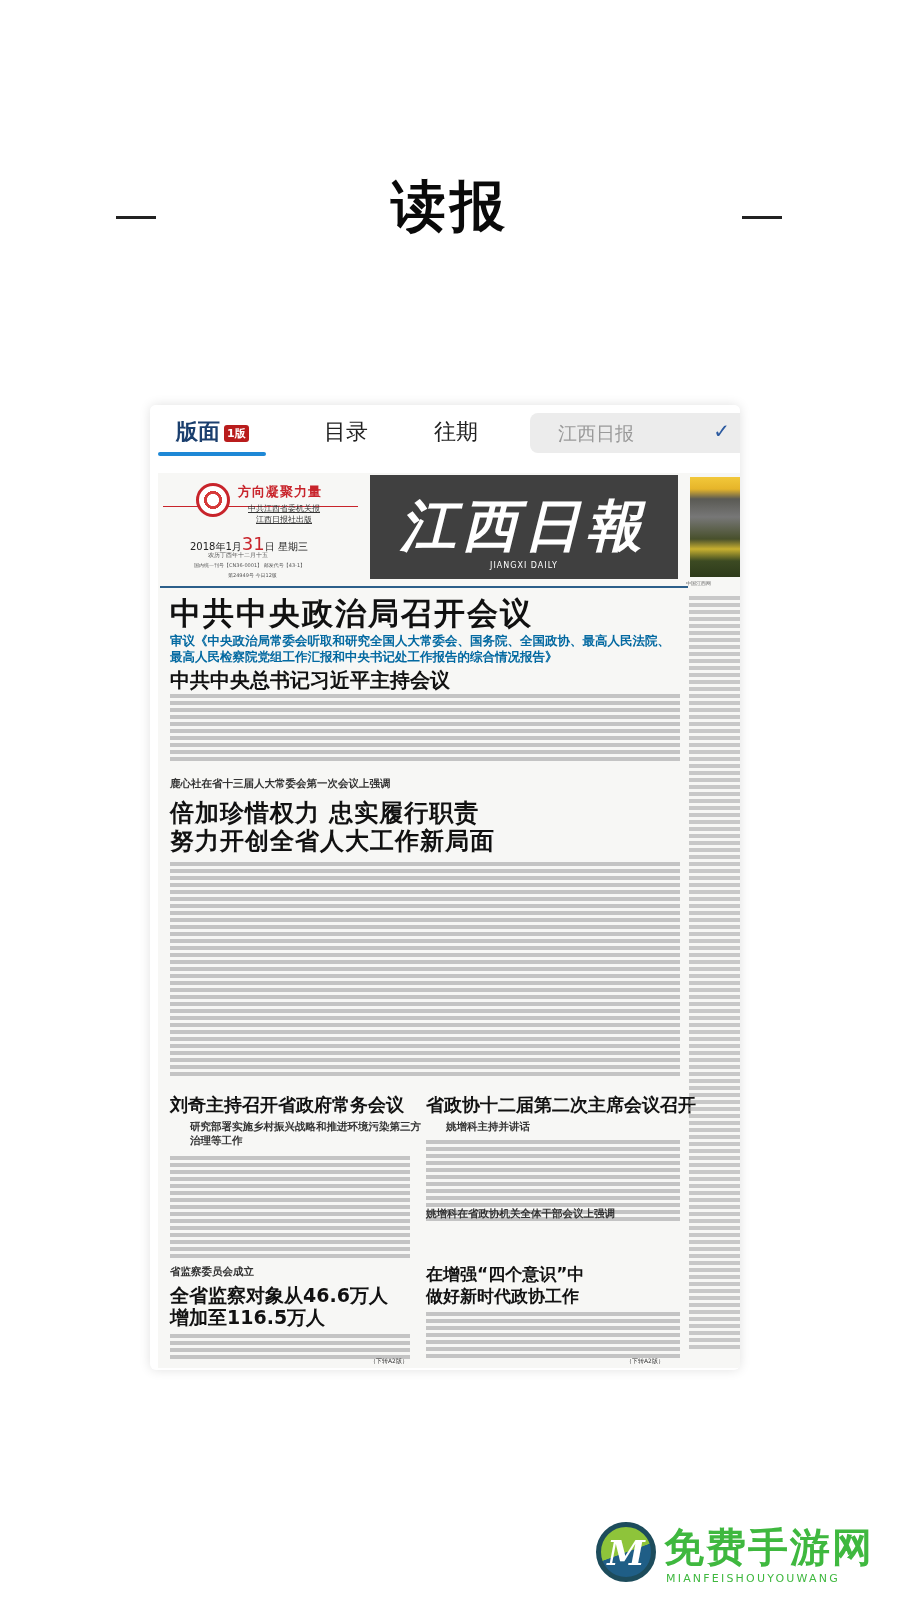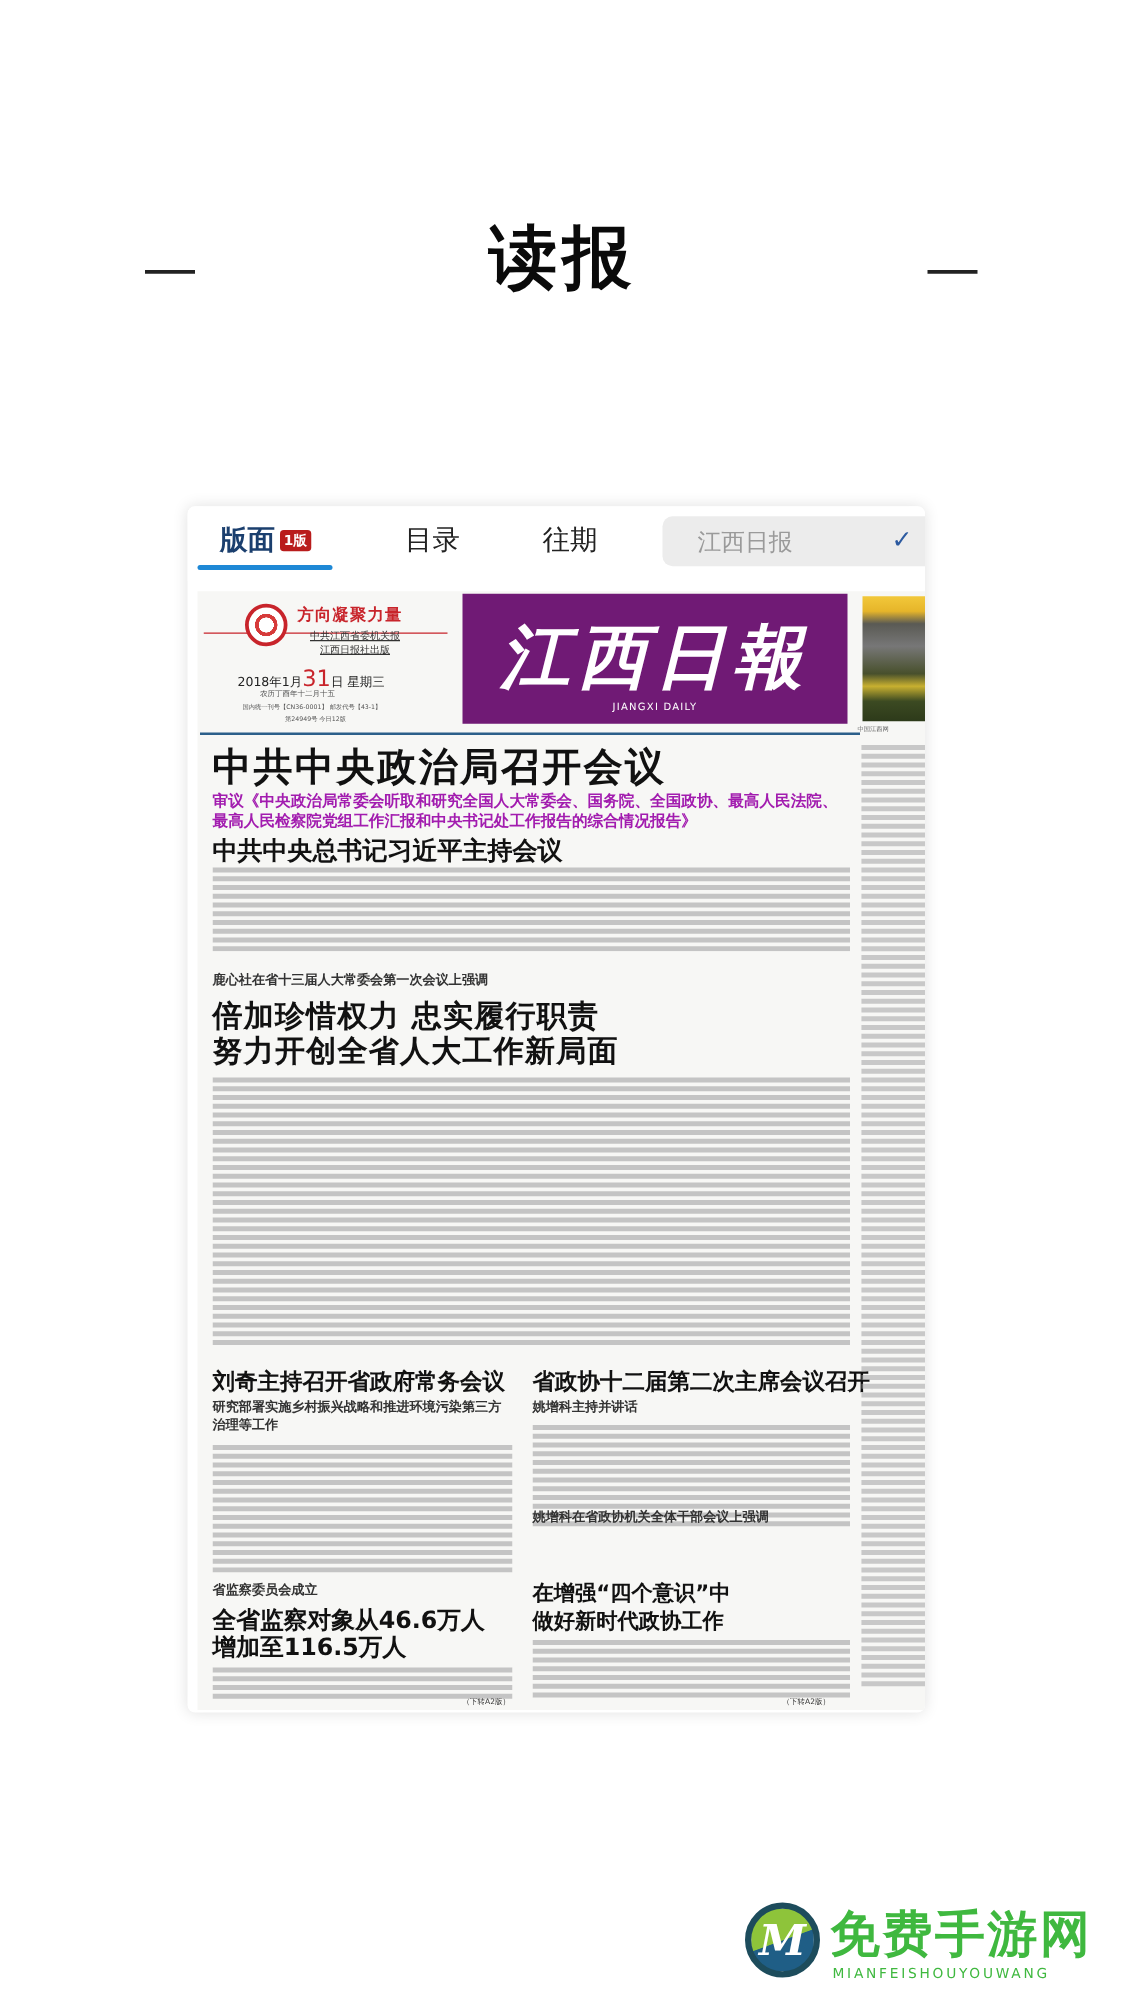--- a/index.html
+++ b/index.html
@@ -29,42 +29,42 @@
   .mast-logo { position: absolute; left: 38px; top: 10px; width: 34px; height: 34px; border-radius: 50%; border: 3px solid #c8242b; background: radial-gradient(circle at 50% 50%, #fff 30%, #d63a3a 31%, #d63a3a 45%, #fff 46%); }
   .mast-slogan { position: absolute; left: 80px; top: 10px; font-size: 13px; color: #c8242b; font-weight: bold; letter-spacing: 1px; }
   .mast-line { position: absolute; left: 5px; top: 33px; width: 195px; height: 1px; background: #c8242b; }
   .mast-org { position: absolute; left: 86px; top: 30px; font-size: 8px; line-height: 11px; color: #333; text-align: center; width: 80px; text-decoration: underline; }
   .mast-date { position: absolute; left: 32px; top: 60px; font-size: 10px; color: #222; }
   .mast-date .day { font-size: 18px; color: #c8242b; }
   .mast-lunar { position: absolute; left: 50px; top: 78px; font-size: 6px; color: #555; }
   .mast-issn { position: absolute; left: 36px; top: 89px; font-size: 5px; color: #555; }
   .mast-no { position: absolute; left: 70px; top: 99px; font-size: 5px; color: #555; }
 
-  .nameplate { position: absolute; left: 212px; top: 2px; width: 308px; height: 104px; background: #701a75; }
+  .nameplate { position: absolute; left: 212px; top: 2px; width: 308px; height: 104px; background: #404040; }
   .nameplate .cn { position: absolute; left: 0; top: 14px; width: 308px; text-align: center; font-family: "DejaVu Serif", serif; font-style: italic; font-weight: bold; font-size: 56px; color: #fff; letter-spacing: 6px; }
   .nameplate .en { position: absolute; left: 0; top: 86px; width: 308px; text-align: center; font-size: 8px; color: #fff; letter-spacing: 1px; }
 
   .side-photo { position: absolute; left: 532px; top: 4px; width: 50px; height: 100px; background: linear-gradient(180deg, #f2c83a 0%, #e6b52a 12%, #5a5a54 22%, #777 40%, #48502c 62%, #c8b030 72%, #3c4a22 84%, #2d3a1a 100%); }
   .side-caption { position: absolute; left: 528px; top: 107px; font-size: 5px; color: #666; }
   .rule-blue { position: absolute; left: 2px; top: 113px; width: 528px; height: 2px; background: #2c5f8a; }
 
   .headline { position: absolute; font-weight: bold; color: #111; white-space: nowrap; }
   .h1 { left: 12px; top: 120px; font-size: 31px; letter-spacing: 2px; }
-  .subdeck { position: absolute; left: 12px; top: 160px; width: 510px; font-family: "DejaVu Serif", serif; font-size: 12.5px; font-weight: bold; line-height: 16px; color: #a21caf; }
+  .subdeck { position: absolute; left: 12px; top: 160px; width: 510px; font-family: "DejaVu Serif", serif; font-size: 12.5px; font-weight: bold; line-height: 16px; color: #0369a1; }
   .h1b { left: 12px; top: 194px; font-size: 20px; }
 
   .body-text { position: absolute; font-size: 5px; line-height: 7px; color: #6a6a6a; overflow: hidden; }
   .body-text .ln { height: 7px; border-bottom: 4px solid #9b9b9b; margin-bottom: 0; opacity: 0.55; }
 
   .kicker { position: absolute; font-family: "DejaVu Serif", serif; font-weight: bold; font-size: 10.5px; color: #333; white-space: nowrap; }
   .h2a { left: 12px; top: 324px; font-size: 24px; letter-spacing: 1px; }
   .h2b { left: 12px; top: 352px; font-size: 24px; letter-spacing: 1px; }
 
   .h3 { font-size: 18px; }
-  .deck { position: absolute; font-family: "DejaVu Serif", serif; font-weight: bold; font-size: 10.5px; line-height: 14px; color: #333; }
+  .deck { position: absolute; font-family: "DejaVu Serif", serif; font-weight: bold; font-size: 10.5px; line-height: 14px; color: #333; margin-left: 20px; }
 
   .right-col { position: absolute; left: 531px; top: 120px; width: 51px; height: 760px; overflow: hidden; }
   .right-col .ln { height: 7px; border-bottom: 4px solid #a3a3a3; opacity: 0.55; }
 
   .continued { position: absolute; font-size: 6px; color: #333; }
 
   
   .wm { position: absolute; left: 590px; top: 1520px; width: 300px; height: 70px; }
   .wm-badge { position: absolute; left: 6px; top: 2px; width: 60px; height: 60px; border-radius: 50%; border: 5px solid #1d4c5c; background: linear-gradient(160deg, #8ec43a 0%, #8ec43a 50%, #1f5e86 51%, #1f5e86 100%); }
   .wm-badge .m { position: absolute; left: 0; top: 6px; width: 50px; text-align: center; font-family: "DejaVu Serif", serif; font-style: italic; font-weight: bold; font-size: 34px; color: #fff; }

